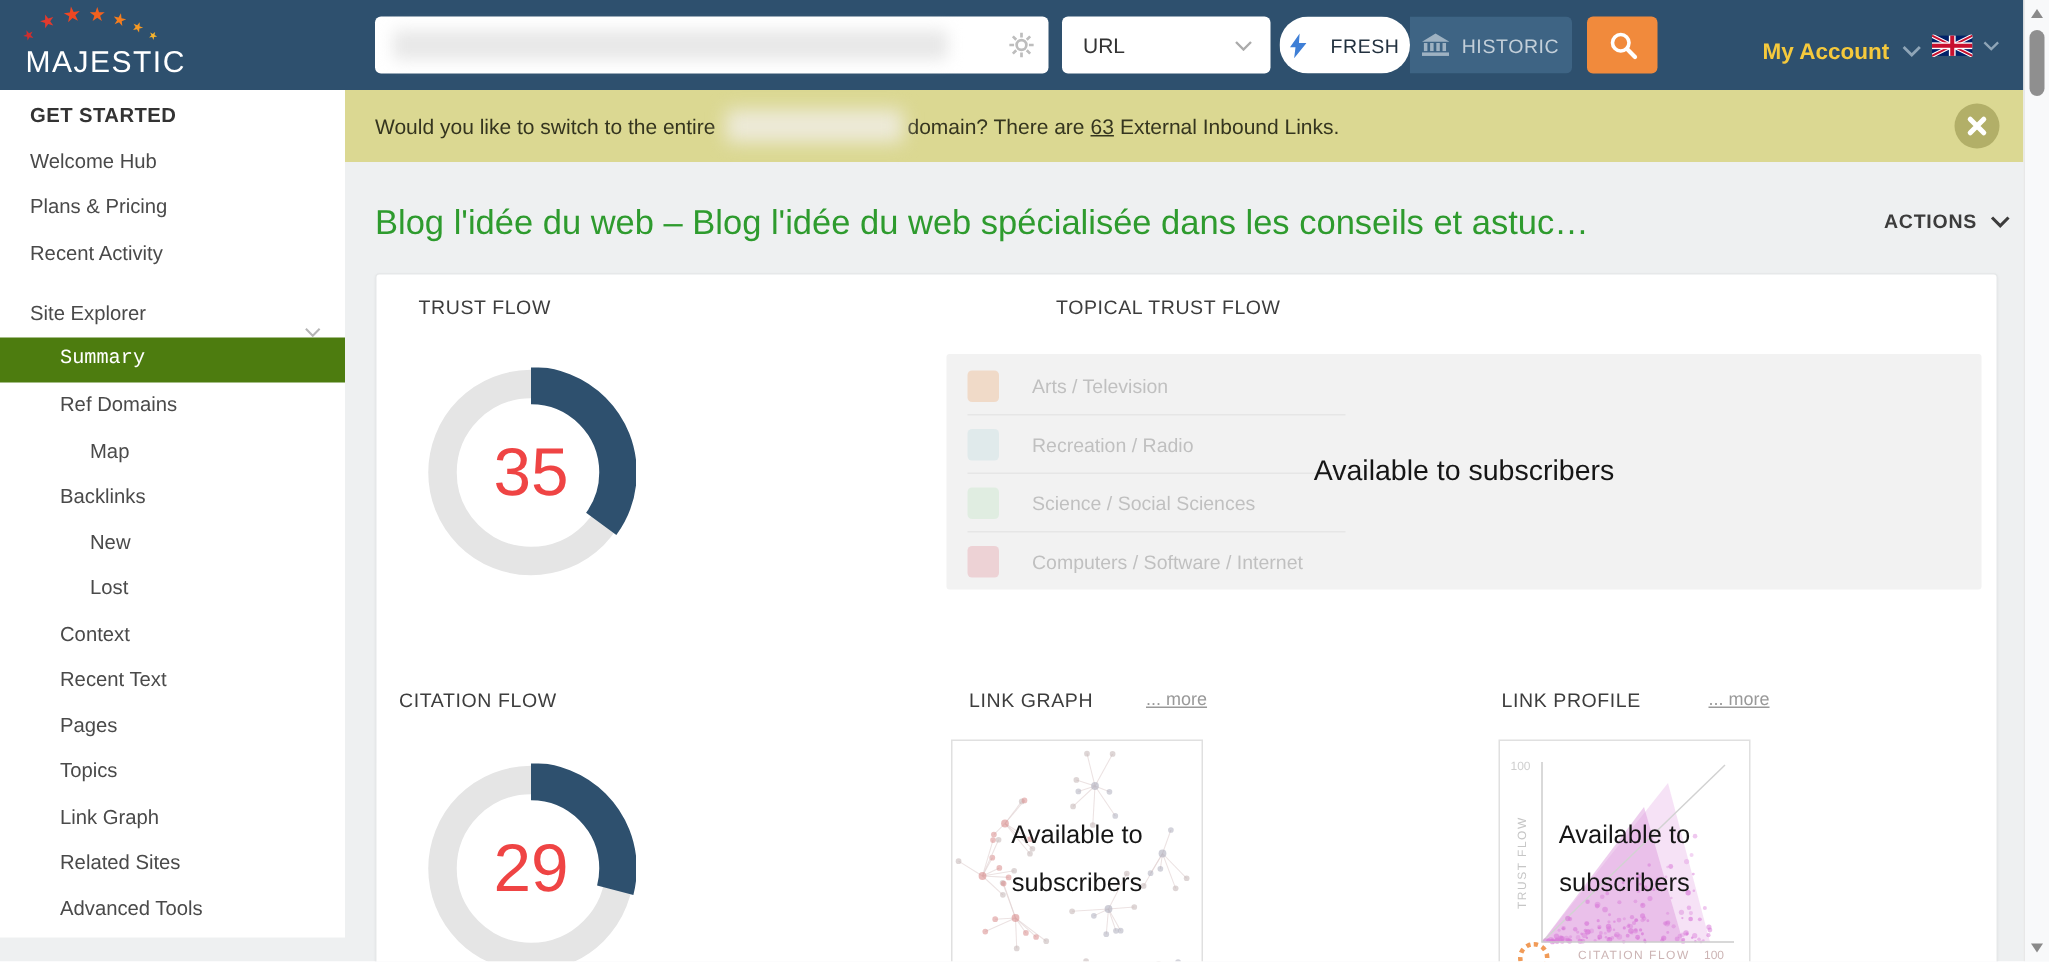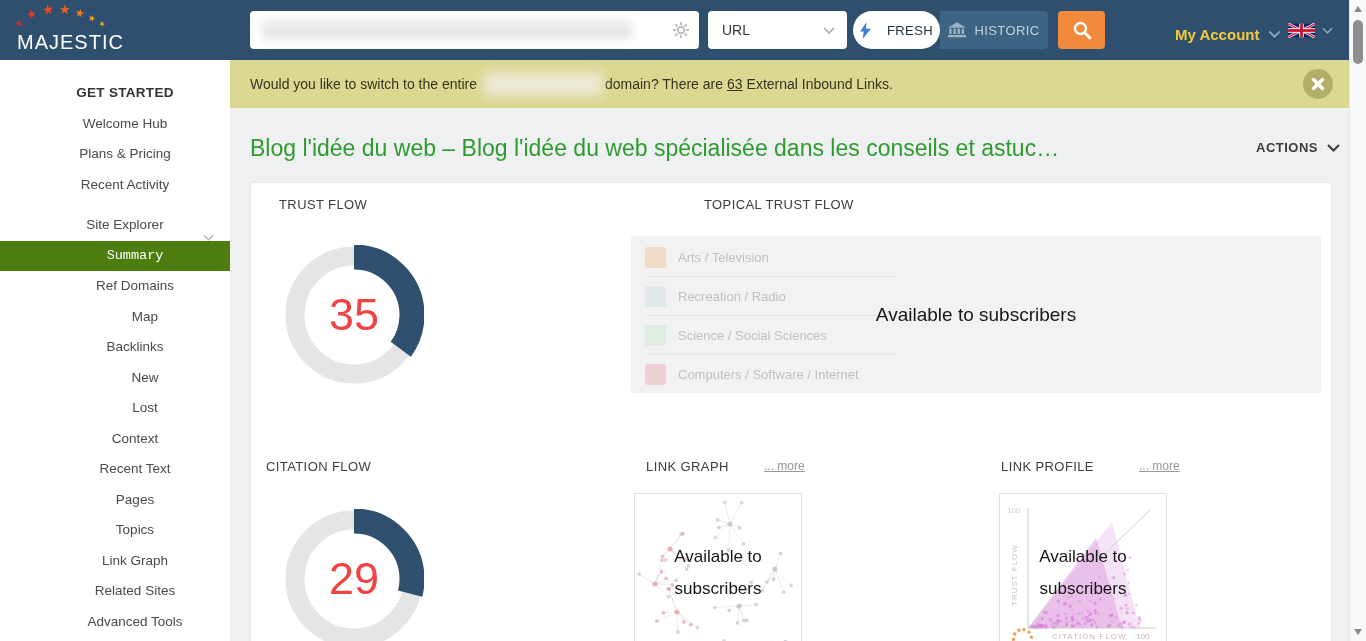--- a/index.html
+++ b/index.html
@@ -17,21 +17,21 @@
   .url-select{position:absolute;left:708px;top:11px;width:139px;height:38px;background:#fff;border-radius:4px;display:flex;align-items:center;justify-content:space-between;padding:0 12px 0 14px;box-sizing:border-box;font-size:14px;color:#333;cursor:pointer;}
   .seg{position:absolute;left:853px;top:11px;height:38px;display:flex;border-radius:4px;overflow:hidden;}
   .seg-fresh{width:87px;background:#fff;display:flex;align-items:center;justify-content:center;gap:16px;font-size:13px;color:#22313f;letter-spacing:.4px;cursor:pointer;border-radius:19px;}
   .seg-historic{width:108px;background:#3e6484;display:flex;align-items:center;justify-content:center;gap:8px;font-size:13px;color:#c3cfd9;letter-spacing:.4px;cursor:pointer;}
   .search-btn{position:absolute;left:1058px;top:11px;width:47px;height:38px;background:#f18a3c;border-radius:4px;border:none;display:flex;align-items:center;justify-content:center;cursor:pointer;}
   .account{position:absolute;left:1175px;top:0;height:68px;display:flex;align-items:center;gap:9px;cursor:pointer;}
   .account-label{color:#f5c93c;font-size:15px;font-weight:700;}
   .flag-wrap{position:absolute;left:1288px;top:0;height:60px;display:flex;align-items:center;gap:7px;cursor:pointer;}
 
   
-  .sidebar{position:absolute;left:0;top:60px;width:230px;height:581px;background:#fff;padding-top:18px;box-sizing:border-box;font-size:13.5px;color:#4a4a4a;z-index:4;text-align:center;}
+  .sidebar{position:absolute;left:0;top:44px;width:230px;height:581px;background:#fff;padding-top:18px;box-sizing:border-box;font-size:13.5px;color:#4a4a4a;z-index:4;}
   .sec-title{font-weight:700;color:#333;letter-spacing:.3px;height:30.5px;line-height:30.5px;padding-left:20px;}
   .side-item{height:30.5px;line-height:30.5px;position:relative;cursor:pointer;}
   .ind1{padding-left:20px}.ind2{padding-left:40px}.ind3{padding-left:60px}
   .active{background:#4d7c0f;color:#fff;font-family:Liberation Mono, monospace;}
   .gap{height:10px}
   .side-chev{position:absolute;right:16px;top:12px;}
 
   
   .banner{position:absolute;left:230px;top:60px;width:1119px;height:48px;background:#dbd892;z-index:3;}
   .banner-text{position:absolute;left:20px;top:0;height:48px;display:flex;align-items:center;font-size:14px;color:#35351f;}
@@ -56,21 +56,21 @@
   #lg-more{left:513px;top:276px;}
   #lp-more{left:888px;top:276px;}
 
   .donut{position:absolute;width:140px;height:140px;}
   #donut-tf{left:33px;top:62px;}
   #donut-cf{left:33px;top:326px;}
   .donut-num{position:absolute;inset:0;display:flex;align-items:center;justify-content:center;font-size:45px;color:#ef4444;text-align:right;}
 
   .ttf-panel{position:absolute;left:380px;top:53px;width:690px;height:157px;background:#f2f2f2;border-radius:2px;}
   .legend{position:absolute;left:14px;top:2px;width:252px;opacity:.5;}
-  .legend-row{height:38px;display:flex;align-items:center;gap:12px;border-bottom:1px solid #dcdcdc;}
+  .legend-row{height:38px;display:flex;align-items:center;gap:22px;border-bottom:1px solid #dcdcdc;}
   .legend-row:last-child{border-bottom:none;}
   .swatch{width:21px;height:21px;border-radius:3px;flex:none;}
   .legend-label{font-size:13px;color:#8f8f8f;white-space:nowrap;}
   .ttf-overlay{position:absolute;left:0;right:0;top:68px;text-align:center;font-size:19px;color:#161616;}
 
   .preview-box{position:absolute;width:168px;height:210px;background:#fff;border:1px solid #e0e0e0;box-sizing:border-box;overflow:hidden;}
   #lg-box{left:383px;top:310px;}
   #lp-box{left:748px;top:310px;}
   .box-overlay{position:absolute;left:0;right:0;text-align:center;font-size:17px;color:#161616;}
   .bo1{top:53px}.bo2{top:85px}

